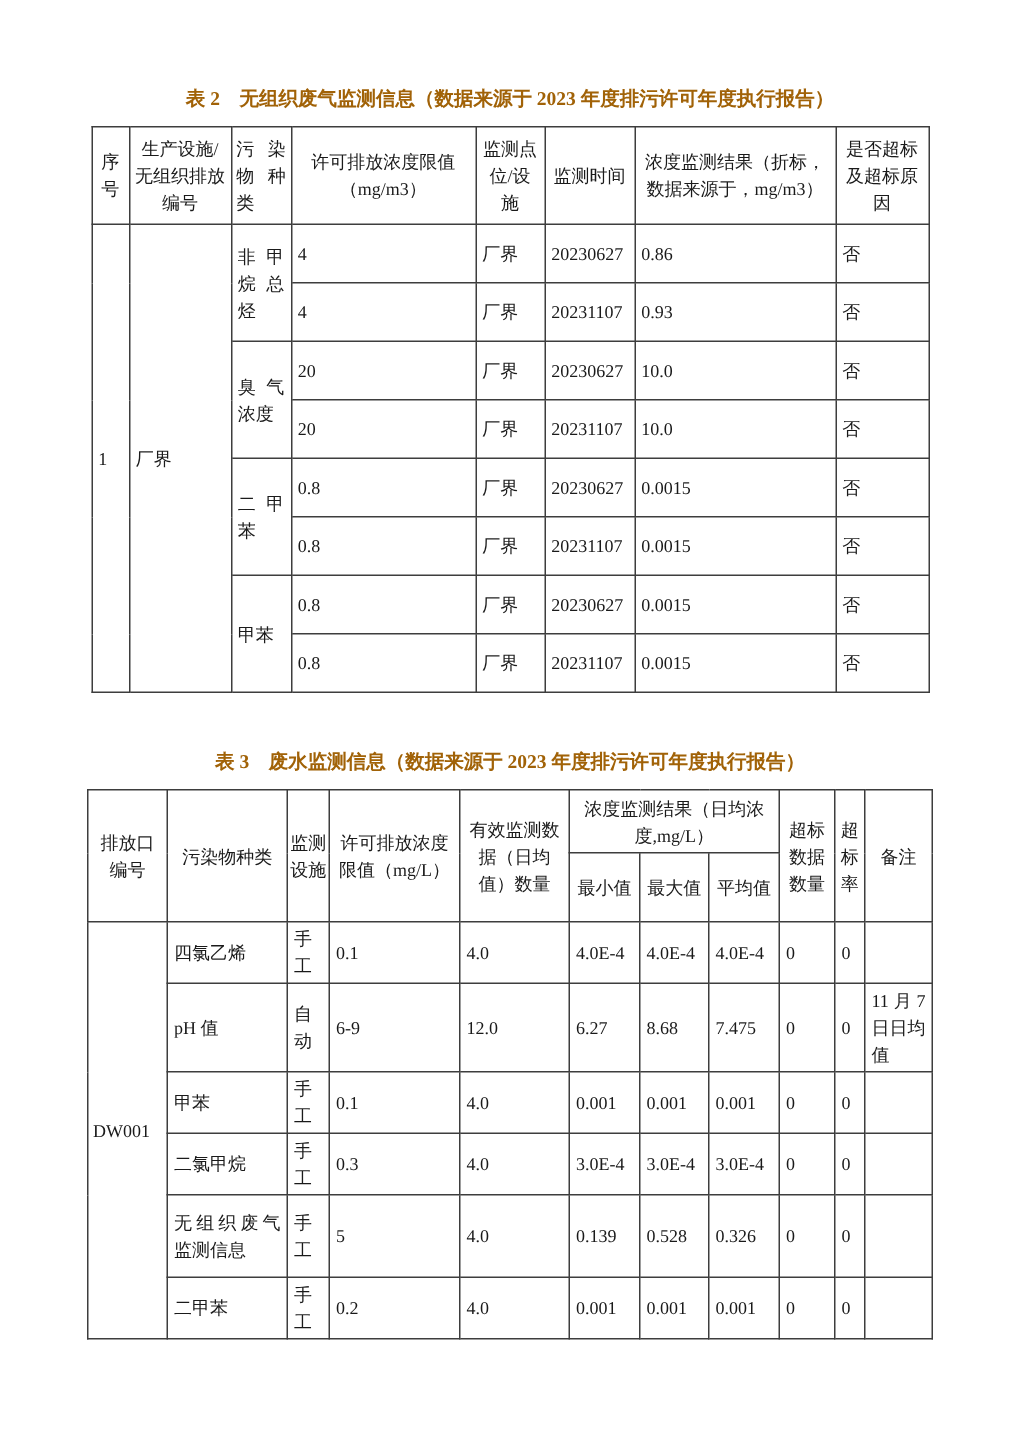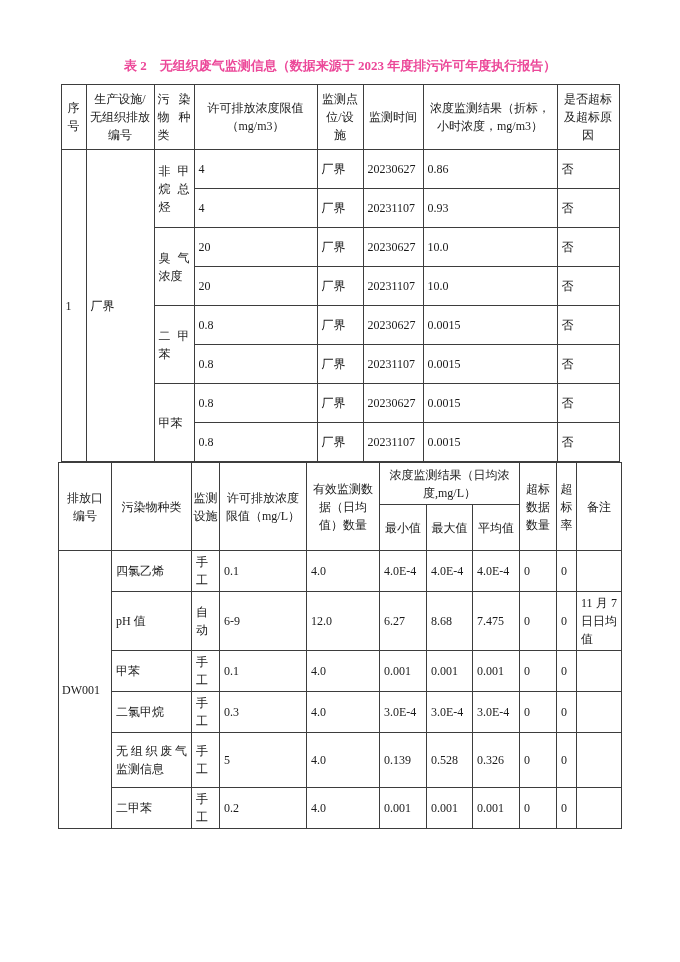--- a/index.html
+++ b/index.html
@@ -4,21 +4,21 @@
 <style>
   html, body { margin: 0; padding: 0; background: #e8e8e8; }
   .page {
     width: 680px; height: 962px; margin: 0 auto; background: #ffffff;
     font-family: "Liberation Serif", "DejaVu Serif", serif;
     color: #1a1a1a; overflow: hidden; box-sizing: border-box;
     padding-top: 57px;
   }
   .tbl-title {
     text-align: center; font-size: 13px; font-weight: bold;
-    color: #ec4899; line-height: 1.4; margin: 0 30px 9px 30px;
+    color: #a16207; line-height: 1.4; margin: 0 30px 9px 30px;
   }
   table { border-collapse: collapse; table-layout: fixed; margin: 0 auto; }
   th, td {
     border: 1px solid #3d3d3d; font-size: 12px; font-weight: normal;
     color: #1a1a1a; line-height: 1.5; overflow: hidden;
     word-break: break-all;
   }
   th { text-align: center; vertical-align: middle; padding: 2px 3px; }
   td { text-align: left; vertical-align: middle; padding: 2px 4px; }
   td.just, th.just { text-align: justify; }
@@ -50,21 +50,21 @@
         <col style="width:62px">
     </colgroup>
     <thead>
       <tr>
         <th>序号</th>
         <th>生产设施/无组织排放编号</th>
         <th class="just">污染物种类</th>
         <th>许可排放浓度限值（mg/m3）</th>
         <th>监测点位/设施</th>
         <th>监测时间</th>
-        <th>浓度监测结果（折标，小时浓度，mg/m3）</th>
+        <th>浓度监测结果（折标，数据来源于，mg/m3）</th>
         <th>是否超标及超标原因</th>
       </tr>
     </thead>
     <tbody>
       <tr>
         <td rowspan="8">1</td>
         <td rowspan="8">厂界</td>
         <td rowspan="2" class="just">非甲烷总烃</td>
         <td>4</td>
         <td>厂界</td>
@@ -120,20 +120,21 @@
       <tr>
         <td>0.8</td>
         <td>厂界</td>
         <td>20231107</td>
         <td>0.0015</td>
         <td>否</td>
       </tr>
     </tbody>
   </table>
 
+  <div class="tbl-title t3-gap">表 3　废水监测信息（数据来源于 2023 年度排污许可年度执行报告）</div>
 
   <table id="t3">
     <colgroup>
       <col style="width:53px">
         <col style="width:80px">
         <col style="width:28px">
       <col style="width:87px">
         <col style="width:73px">
         <col style="width:47px">
       <col style="width:46px">

